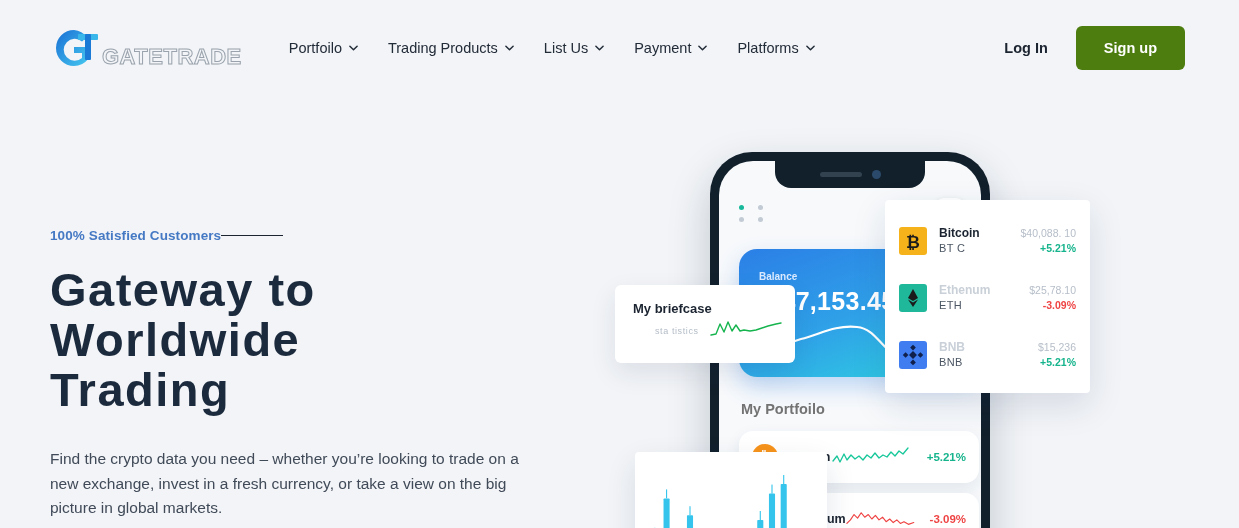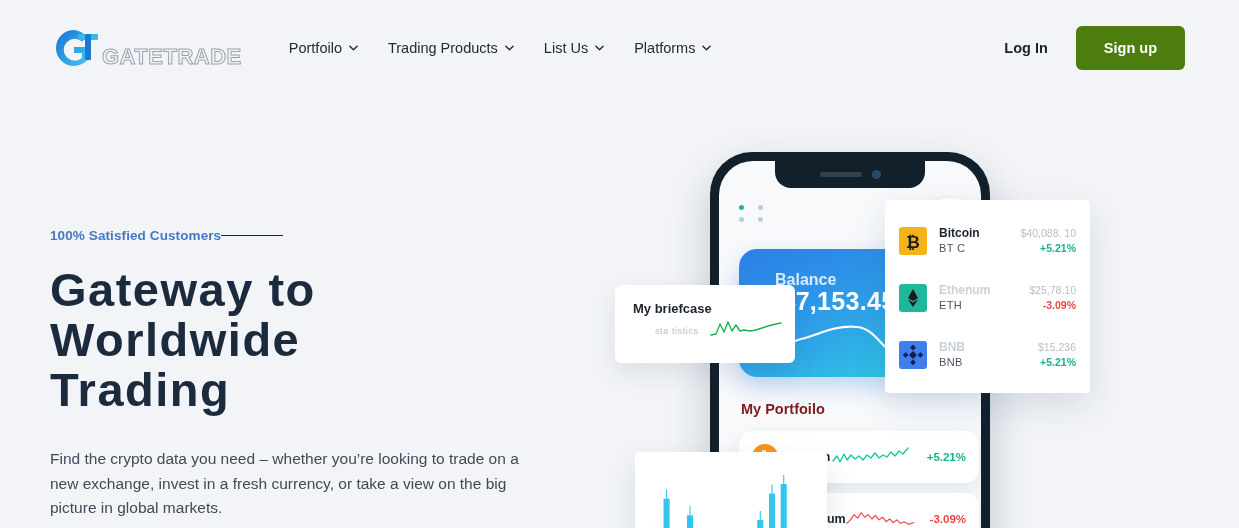--- a/index.html
+++ b/index.html
@@ -83,25 +83,25 @@
     border-radius: 9px; background: #fbd34d; border: 2px solid #fff;
     box-shadow: 0 2px 6px rgba(0,0,0,.12); overflow: hidden;
   }
 
   .balance-card {
     position: absolute; left: 20px; top: 88px; width: 240px; height: 128px;
     border-radius: 18px; overflow: hidden;
     background: linear-gradient(160deg, #2b7fe6 0%, #2fa2e8 52%, #2fd3e0 100%);
     box-shadow: 0 10px 22px rgba(42,127,230,.28);
   }
-  .balance-label { position: absolute; left: 36px; top: 22px; font-size: 16px; color: #dbeaff; font-weight: 600; }
+  .balance-label { position: absolute; left: 20px; top: 22px; font-size: 10px; color: #dbeaff; font-weight: 600; }
   .balance-value { position: absolute; left: 21px; top: 38px; font-size: 25px; font-weight: 800; color: #ffffff; letter-spacing: .3px; }
   .balance-spark { position: absolute; left: 0; bottom: 0; width: 100%; height: 72px; }
 
-  .portfolio-title { position: absolute; left: 22px; top: 240px; font-size: 14.5px; font-weight: 700; color: #7f1d1d; }
+  .portfolio-title { position: absolute; left: 22px; top: 240px; font-size: 14.5px; font-weight: 700; color: #737373; }
 
   .prow {
     position: absolute; left: 20px; width: 240px; height: 52px;
     background: #fff; border-radius: 14px; box-shadow: 0 6px 16px rgba(25,50,90,.09);
     display: flex; align-items: center; padding: 0 13px;
   }
   .prow.r1 { top: 270px; }
   .prow.r2 { top: 332px; }
   .prow-ico { width: 26px; height: 26px; border-radius: 50%; display: flex; align-items: center; justify-content: center; font-weight: 700; font-size: 14px; color: #fff; flex: 0 0 auto; }
   .prow-name { margin-left: 10px; font-size: 12.5px; font-weight: 700; color: #1b2430; }
@@ -177,20 +177,28 @@
       <div class="nav-item">
         <span>Trading Products</span>
         <span class="caret">
             <svg viewBox="0 0 10 6" width="9" height="6">
               <path d="M1 1l4 4 4-4" stroke="#222b38" stroke-width="1.6" fill="none" stroke-linecap="round" stroke-linejoin="round"></path>
             </svg>
           </span>
       </div>
       <div class="nav-item">
         <span>List Us</span>
+        <span class="caret">
+            <svg viewBox="0 0 10 6" width="9" height="6">
+              <path d="M1 1l4 4 4-4" stroke="#222b38" stroke-width="1.6" fill="none" stroke-linecap="round" stroke-linejoin="round"></path>
+            </svg>
+          </span>
+      </div>
+      <div class="nav-item">
+        <span>Payment</span>
         <span class="caret">
             <svg viewBox="0 0 10 6" width="9" height="6">
               <path d="M1 1l4 4 4-4" stroke="#222b38" stroke-width="1.6" fill="none" stroke-linecap="round" stroke-linejoin="round"></path>
             </svg>
           </span>
       </div>
       <div class="nav-item">
         <span>Platforms</span>
         <span class="caret">
             <svg viewBox="0 0 10 6" width="9" height="6">

